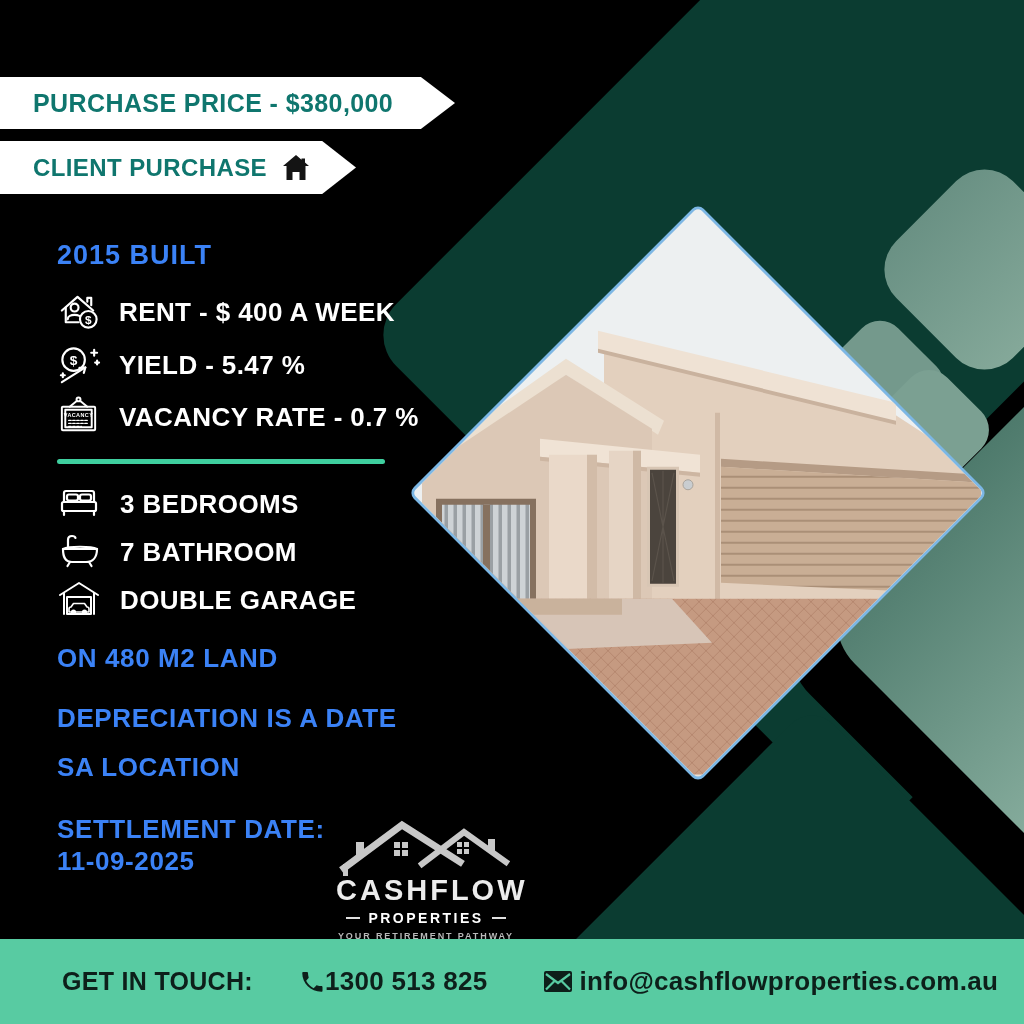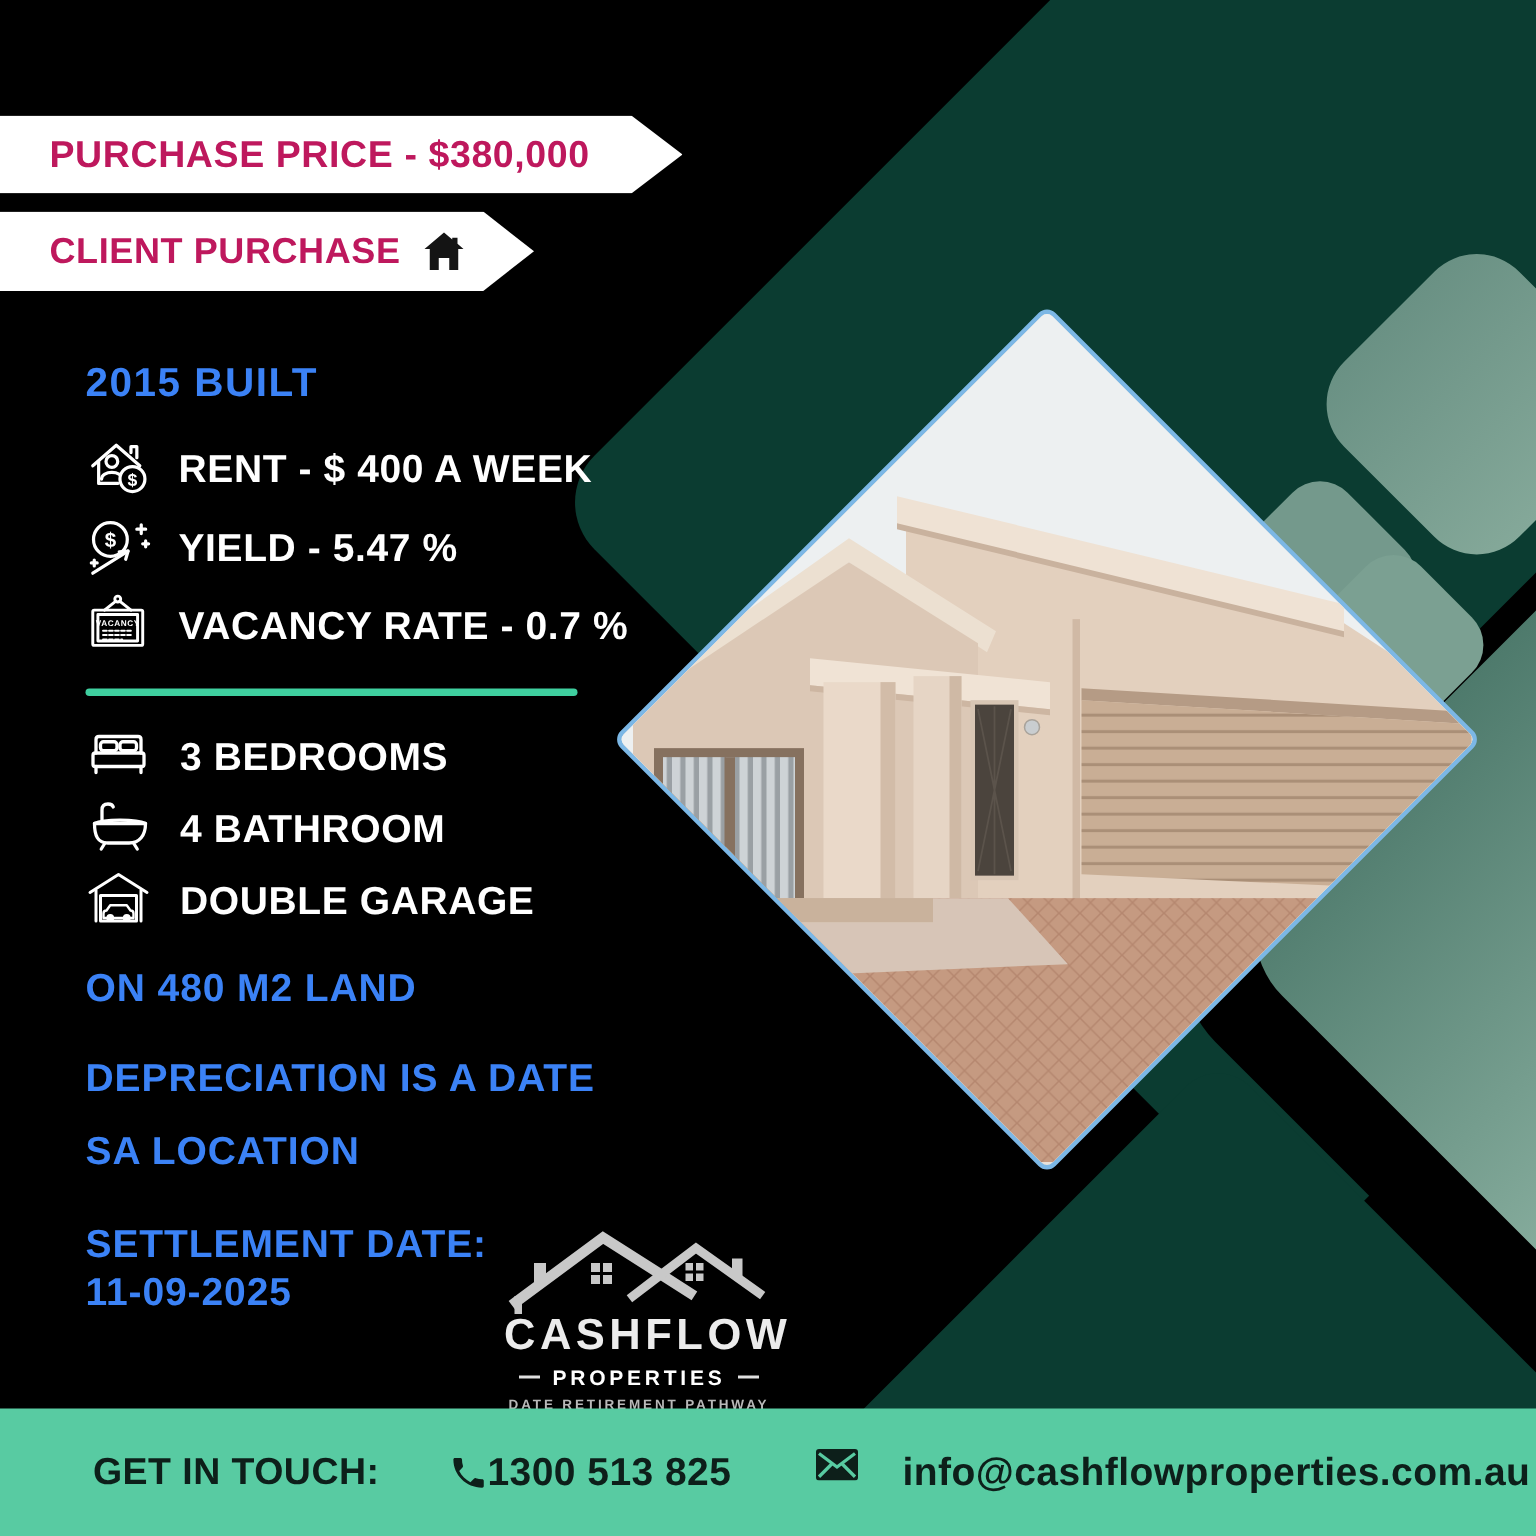--- a/index.html
+++ b/index.html
@@ -19,21 +19,21 @@
   #sageG{left:827px;top:332px;width:106px;height:106px;border-radius:26px;background:#74998c;}
   #sageH{left:879px;top:380px;width:100px;height:100px;border-radius:26px;background:#7ba092;}
 
   
   #photo{left:493px;top:288px;width:404px;height:404px;transform:rotate(45deg);
          border:3px solid #7cb7e5;border-radius:8px;overflow:hidden;background:#e8e2da;}
   #photo svg{position:absolute;left:-87px;top:-87px;transform:rotate(-45deg);}
 
   
   .banner{position:absolute;left:0;background:#fff;display:flex;align-items:center;
-          color:#be185d;font-weight:700;z-index:30;}
+          color:#0f766e;font-weight:700;z-index:30;}
   #banner1{top:77px;width:455px;height:52px;font-size:25px;letter-spacing:.4px;padding-left:0;
            clip-path:polygon(0 0,92.5% 0,100% 50%,92.5% 100%,0 100%);}
   #banner1 span{margin-left:33px;}
   #banner2{top:141px;width:356px;height:53px;font-size:24px;letter-spacing:.4px;
            clip-path:polygon(0 0,90.5% 0,100% 50%,90.5% 100%,0 100%);}
   #banner2 span{margin-left:33px;}
   #banner2 .house-ic{margin-left:14px;display:flex;align-items:center;}
 
   
   .mint{color:#3b82f6;font-weight:700;}
@@ -50,21 +50,21 @@
   #logo .sub{font-size:14px;font-weight:700;color:#ffffff;letter-spacing:2.5px;margin-top:3px;
              display:flex;align-items:center;justify-content:center;gap:8px;}
   #logo .sub .dash{display:inline-block;width:14px;height:2px;background:#e0e0e0;}
   #logo .tag{font-size:9px;font-weight:700;color:#b9b9b9;letter-spacing:1.9px;margin-top:5px;}
 
   
   #footer{left:0;bottom:0;width:1024px;height:85px;background:#58cba2;z-index:40;
           display:flex;align-items:center;color:#0d1f1a;font-weight:700;}
   #footer .git{font-size:25px;letter-spacing:.3px;margin-left:62px;text-align:right;}
   #footer .phone-wrap{display:flex;align-items:center;margin-left:46px;}
-  #footer .mail-wrap{display:flex;align-items:flex-start;margin-left:56px;gap:30px;}
+  #footer .mail-wrap{display:flex;align-items:center;margin-left:56px;gap:8px;}
   #footer .val{font-size:26px;letter-spacing:.3px;}
 
   svg{display:block;}
 </style>
 </head>
 <body>
 
 <div id="canvas">
 
   <div class="dia" id="dgA"></div>
@@ -197,21 +197,21 @@
   </div>
   <div class="feat-row" style="top:528px">
     <span>
       <svg width="48" height="48" viewBox="0 0 48 48" fill="none" stroke="#fff" stroke-width="2.2" stroke-linecap="round" stroke-linejoin="round">
         <path d="M8 21 C14 18 36 18 42 21"></path>
         <path d="M8 21 H42 C42 29 38 34 31 34 H17 C10 34 8 29 8 21 Z"></path>
         <path d="M13 20 V12 q0-4 4-4 q3 0 3.5 2"></path>
         <path d="M15 34 l-2.5 4 M34 34 l2.5 4"></path>
       </svg>
     </span>
-    <span class="txt">4 BATHROOM</span>
+    <span class="txt">7 BATHROOM</span>
   </div>
   <div class="feat-row" style="top:576px">
     <span>
       <svg width="48" height="48" viewBox="0 0 48 48" fill="none" stroke="#fff" stroke-width="2" stroke-linecap="round" stroke-linejoin="round">
         <path d="M5 19 L24 7 L43 19"></path>
         <path d="M9 17.5 V38 M39 17.5 V38"></path>
         <rect x="12" y="21" width="24" height="17"></rect>
         <path d="M14 36 v-3 q0-2 2-2 l2.5-3.5 h11 l2.5 3.5 q2 0 2 2 v3 Z" stroke-width="1.6"></path>
         <circle cx="18.5" cy="36" r="1.6" fill="#fff"></circle>
           <circle cx="29.5" cy="36" r="1.6" fill="#fff"></circle>
@@ -249,21 +249,21 @@
         <rect x="119" y="37" width="5" height="5"></rect>
           <rect x="126" y="37" width="5" height="5"></rect>
       </g>
     </svg>
     <div class="name">CASHFLOW</div>
     <div class="sub">
       <span class="dash"></span>
       <span>PROPERTIES</span>
       <span class="dash"></span>
     </div>
-    <div class="tag">DATE RETIREMENT PATHWAY</div>
+    <div class="tag">YOUR RETIREMENT PATHWAY</div>
   </div>
 
   <div class="abs" id="footer">
     <span class="git">GET IN TOUCH:</span>
     <span class="phone-wrap">
       <svg width="26" height="26" viewBox="0 0 24 24">
         <path fill="#0d1f1a" d="M6.6 10.8c1.5 3 3.9 5.4 6.9 6.9l2.3-2.3c.3-.3.7-.4 1.1-.2 1.2.4 2.5.6 3.8.6.6 0 1 .4 1 1V20c0 .6-.4 1-1 1C10.8 21 3 13.2 3 3.7c0-.6.4-1 1-1h3.3c.6 0 1 .4 1 1 0 1.3.2 2.6.6 3.8.1.4 0 .8-.3 1.1l-2 2.2z"></path>
       </svg>
       <span class="val">1300 513 825</span>
     </span>

